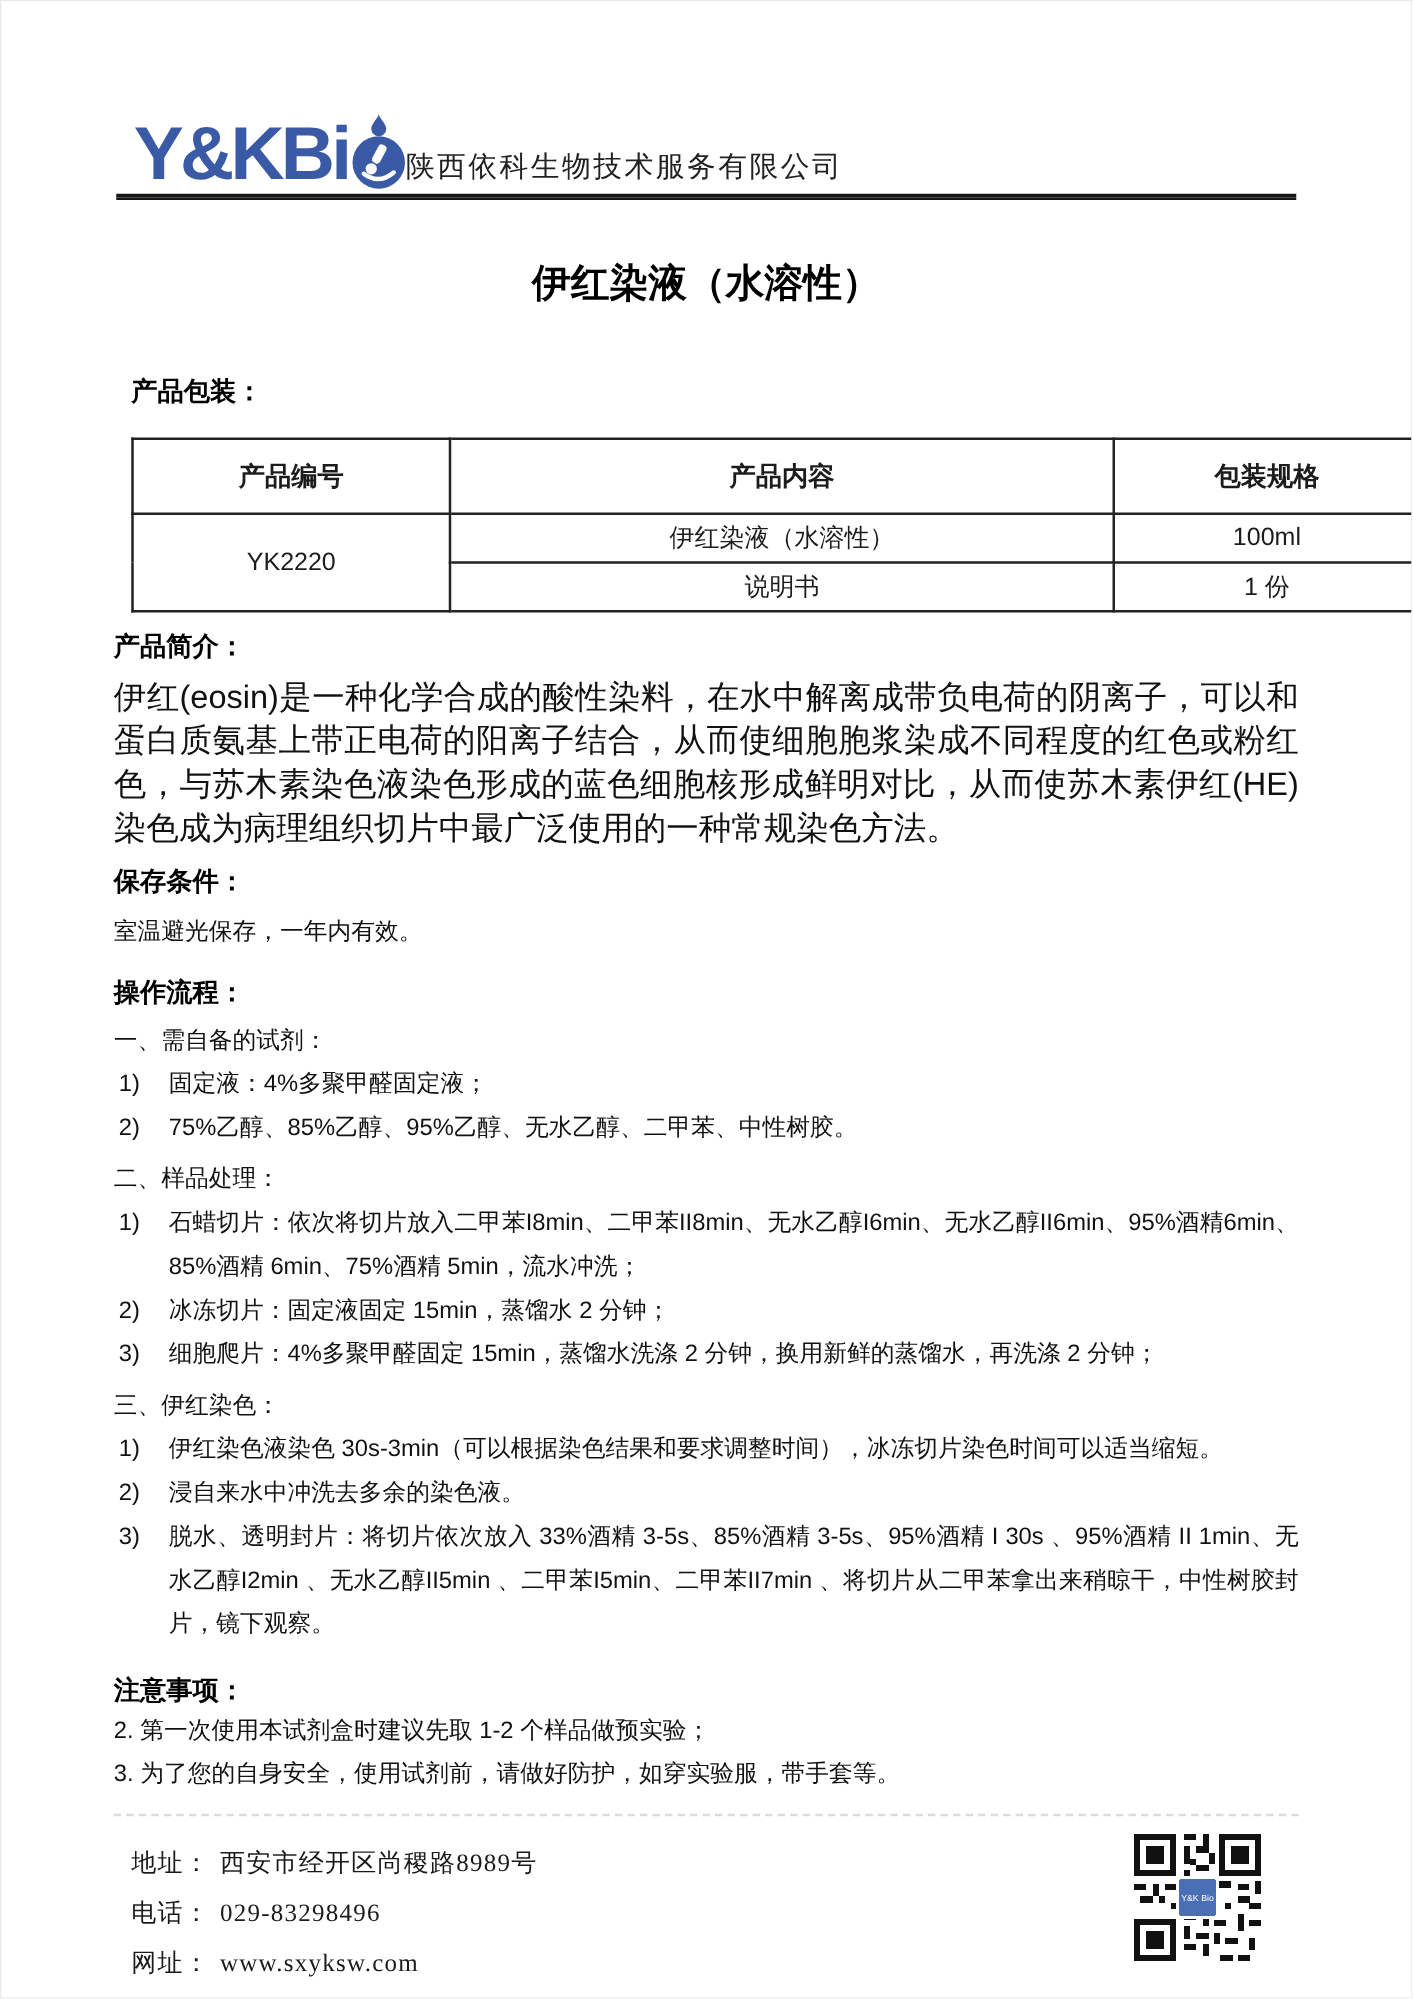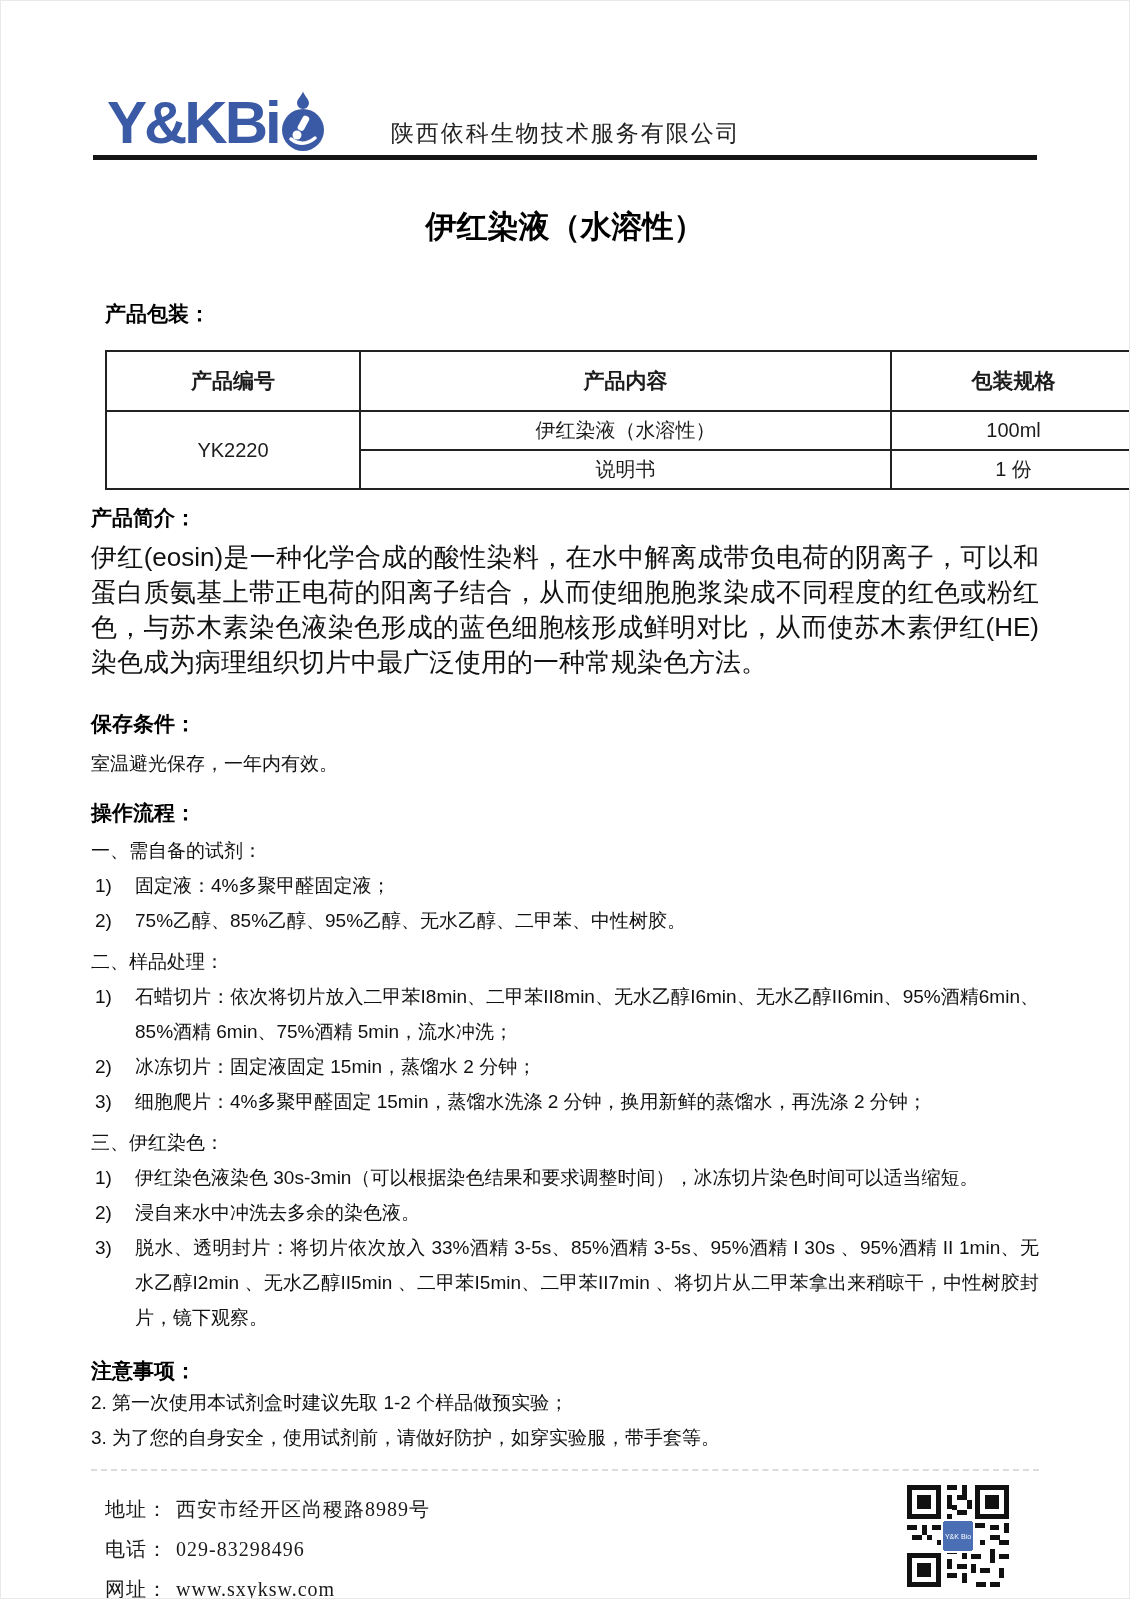--- a/index.html
+++ b/index.html
@@ -16,21 +16,20 @@
     background: #ffffff;
     border: 1px solid #e9e9e9;
     padding: 86px 90px 0 90px;
     overflow: hidden;
   }
 
   
   .header-row {
     display: flex;
     align-items: flex-end;
-    gap: 66px;
     height: 66px;
   }
   .logo {
     display: flex;
     align-items: flex-end;
     margin-left: 16px;
   }
   .logo-text {
     font-family: "Liberation Sans", "DejaVu Sans", sans-serif;
     font-size: 60px;
@@ -79,21 +78,21 @@
 
   
   .sec-heading {
     font-size: 21px;
     font-weight: 700;
     color: #000000;
     line-height: 28px;
   }
   .h-pack   { margin-top: 52px; margin-left: 14px; }
   .h-intro  { margin-top: 14px; }
-  .h-store  { margin-top: 30px; }
+  .h-store  { margin-top: 12px; }
   .h-proc   { margin-top: 18px; }
   .h-notes  { margin-top: 22px; }
 
   
   table.pack-table {
     width: 1032px;
     margin: 22px 0 0 14px;
     border-collapse: collapse;
   }
   table.pack-table th, table.pack-table td {

